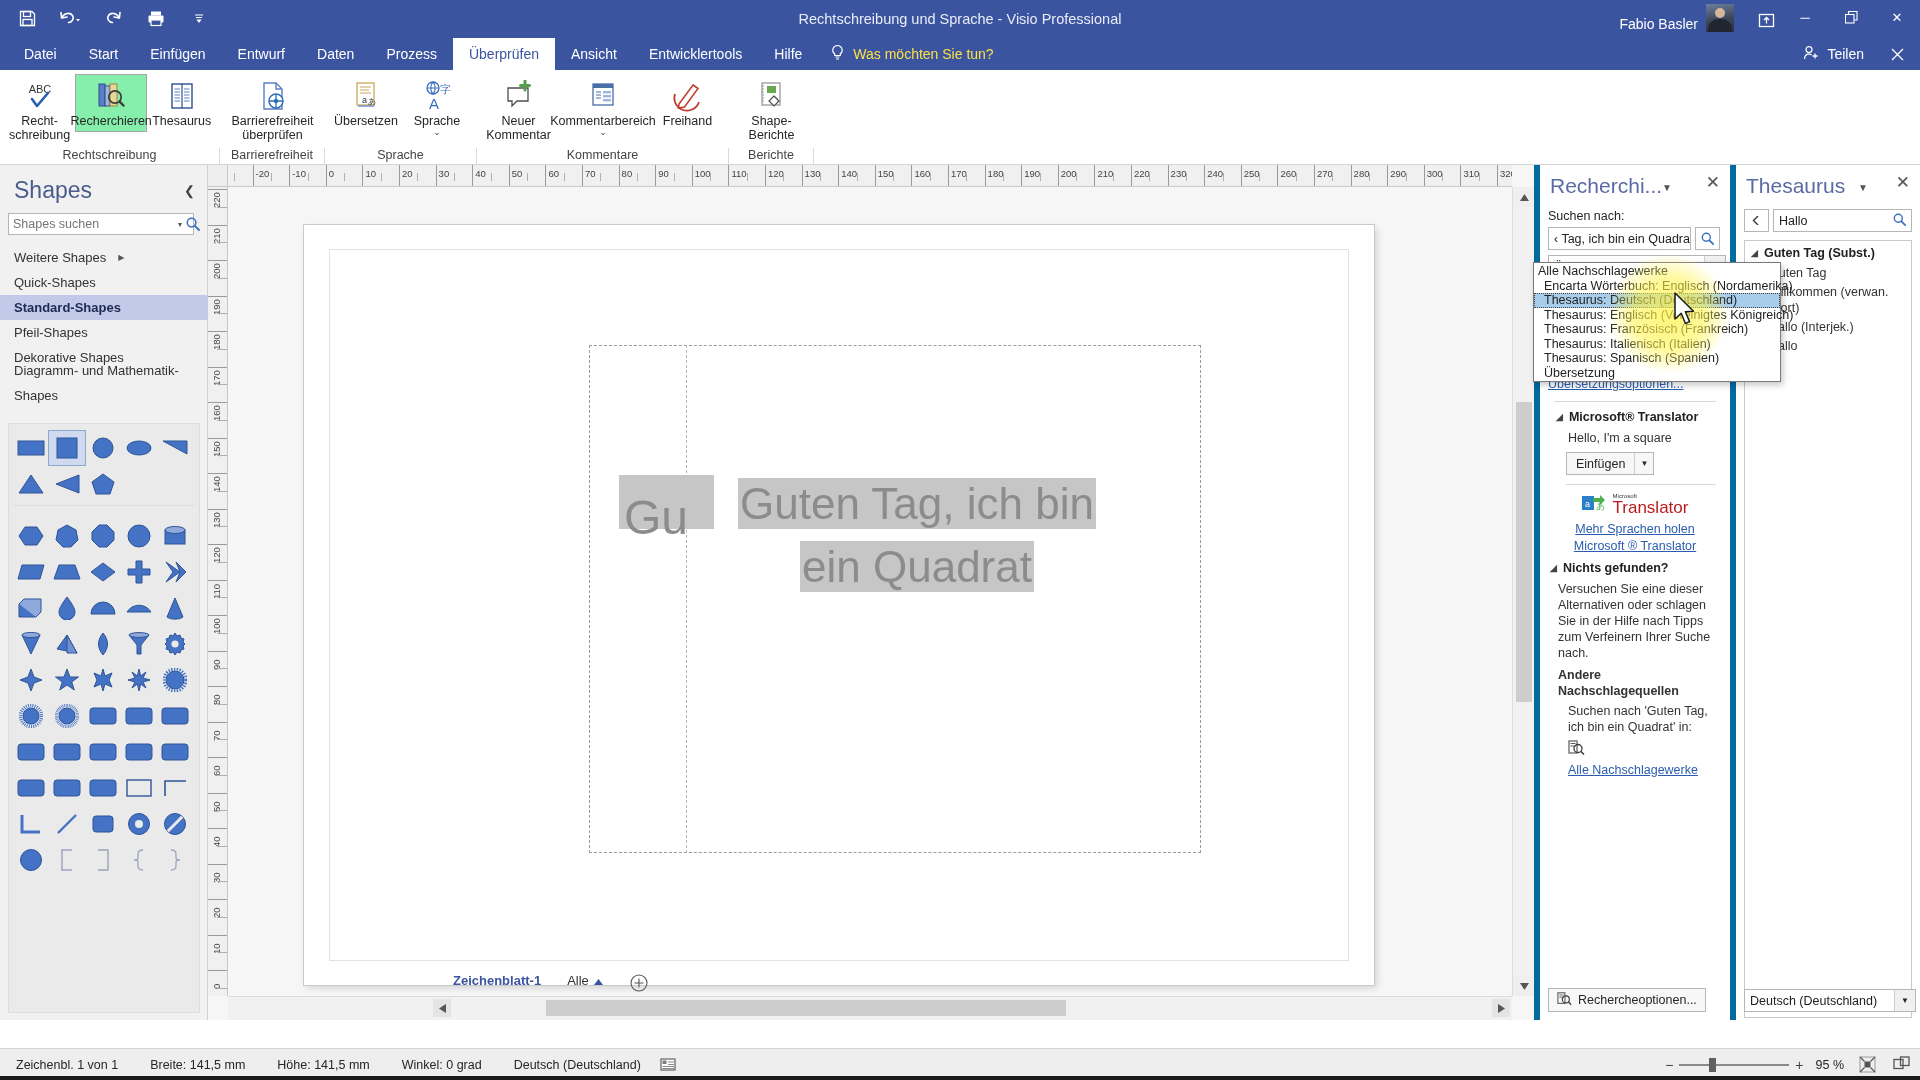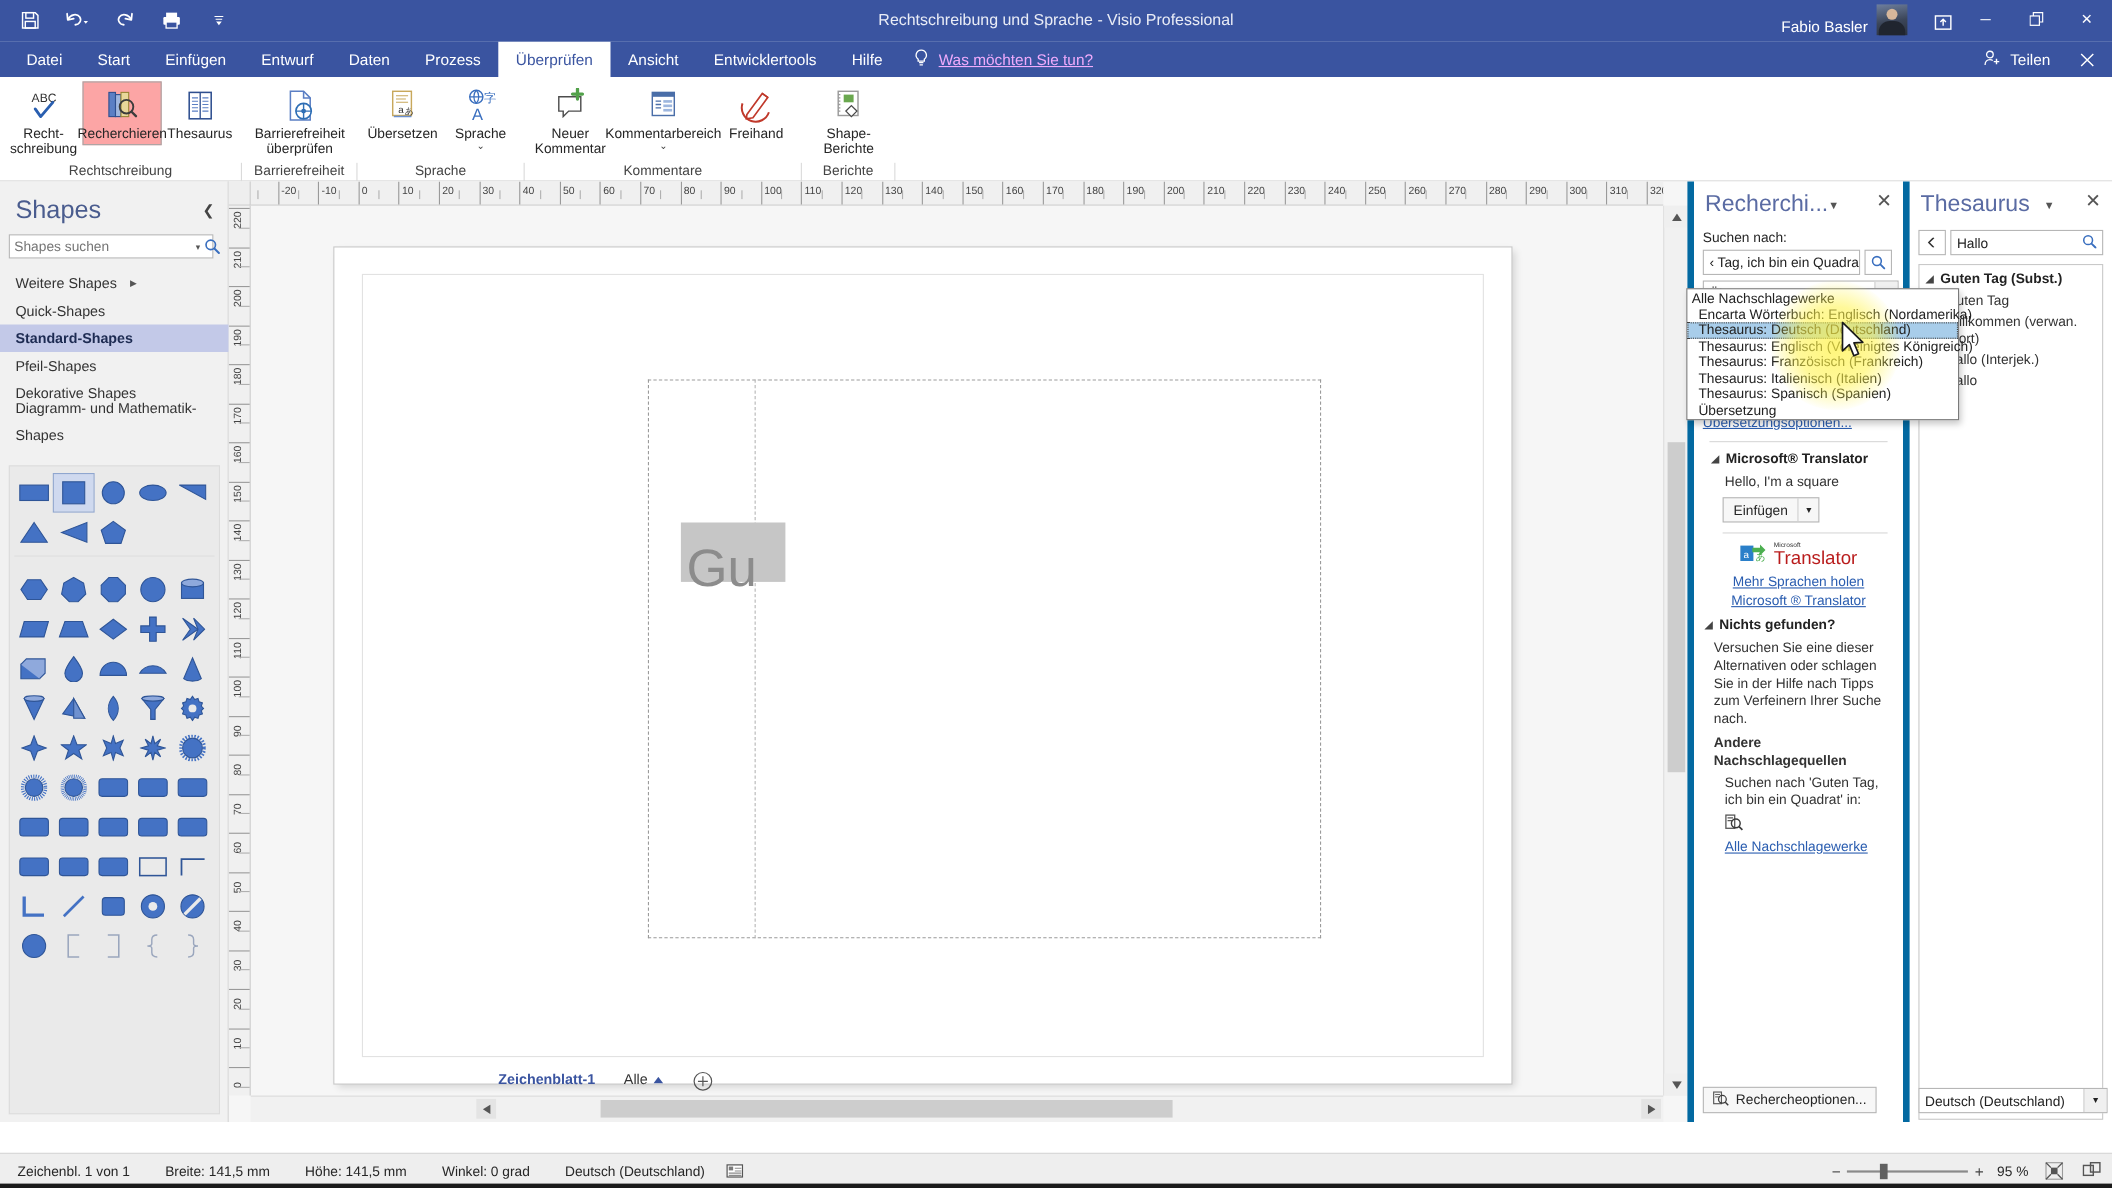--- a/index.html
+++ b/index.html
@@ -50,21 +50,21 @@
     position: absolute; top: 38px; left: 0; width: 1920px; height: 32px;
     background: #3a54a0; color: #fff;
   }
   .tabs { display: flex; align-items: stretch; height: 32px; padding-left: 8px; }
   .tab {
     padding: 0 16px; height: 32px; line-height: 32px; font-size: 14px; color: #fff;
     cursor: pointer; white-space: nowrap;
   }
   .tab.active { background: #fff; color: #3a54a0; }
   .tellme { display: flex; align-items: center; gap: 8px; padding: 0 12px; height: 32px; cursor: pointer; }
-  .tellme-txt { font-size: 14px; color: #f0abfc; white-space: nowrap; text-decoration: underline; }
+  .tellme-txt { font-size: 14px; color: #fde047; white-space: nowrap; }
   .share-row { position: absolute; top: 0; right: 46px; height: 32px; display: flex; align-items: center; }
   .share-btn { display:flex; align-items:center; gap:7px; padding: 0 10px; height: 32px; cursor: pointer; color:#fff; font-size:14px;}
   .close-ribbon { position:absolute; top:0; right:0; width:46px; height:32px; display:flex;
                   align-items:center; justify-content:center; cursor:pointer; color:#fff; }
 
   
   .ribbon {
     position: absolute; top: 70px; left: 0; width: 1920px; height: 95px;
     background: #fff; border-bottom: 1px solid #d4d4d4;
   }
@@ -73,21 +73,21 @@
   .rgroup-items { display: flex; align-items: flex-start; flex: 1; padding: 4px 6px 0 6px; gap: 2px; }
   .rgroup-label {
     height: 17px; line-height: 14px; text-align: center; font-size: 12.5px; color: #444;
     border-right: 1px solid #dadada; width: 100%;
   }
   .rgroup.last .rgroup-label { border-right: 1px solid #dadada; }
   .rbtn {
     display: flex; flex-direction: column; align-items: center; width: 72px; padding: 3px 2px;
     cursor: pointer; border: 1px solid transparent; text-align: center;
   }
-  .rbtn.selected { background: #fca5a5; border-color: #a6a6a6; }
+  .rbtn.selected { background: #86efac; border-color: #a6a6a6; }
   .rbtn .ico { height: 36px; display: flex; align-items: center; justify-content: center; }
   .rbtn .lbl { font-size: 12.5px; line-height: 14px; color: #262626; }
   .rbtn.wide { width: 94px; }
   .caretdn { font-size: 9px; line-height: 8px; color: #444; }
 
   
   .shapes-panel {
     position: absolute; left: 0; top: 165px; width: 208px; height: 855px;
     background: #f1f1f1; border-right: 1px solid #d0d0d0;
   }
@@ -1020,20 +1020,24 @@
         <div class="vr-half" style="top: 800.75px;"></div>
       </div>
 
     <div class="sheet-scroll">
       <div class="page">
         <div class="page-margin"></div>
         <div class="shape-sel"></div>
         <div class="shape-vline"></div>
         <div class="shape-label-bg"></div>
         <div class="shape-label-ghost">Gu</div>
+        <div class="edit-text">
+          <div><span>Guten Tag, ich bin</span></div>
+          <div><span>ein Quadrat</span></div>
+        </div>
       </div>
     </div>
 
     <div class="vscroll">
       <div class="vs-up">
           <svg width="9" height="7">
             <path d="M4.5 0 L9 7 H0z" fill="#555"></path>
           </svg>
         </div>
       <div class="vs-thumb"></div>

